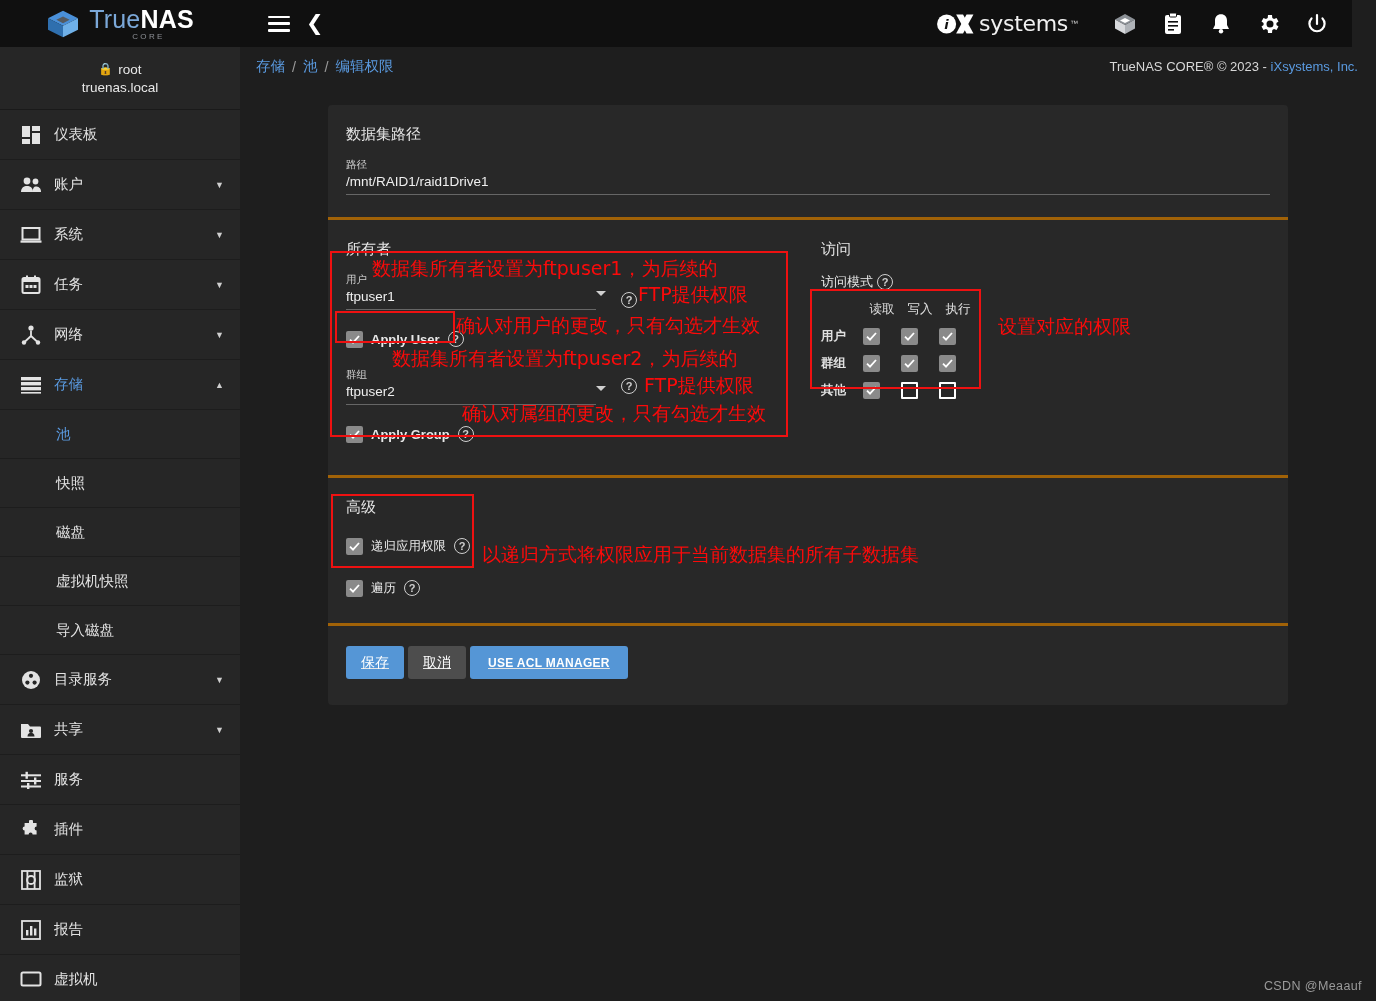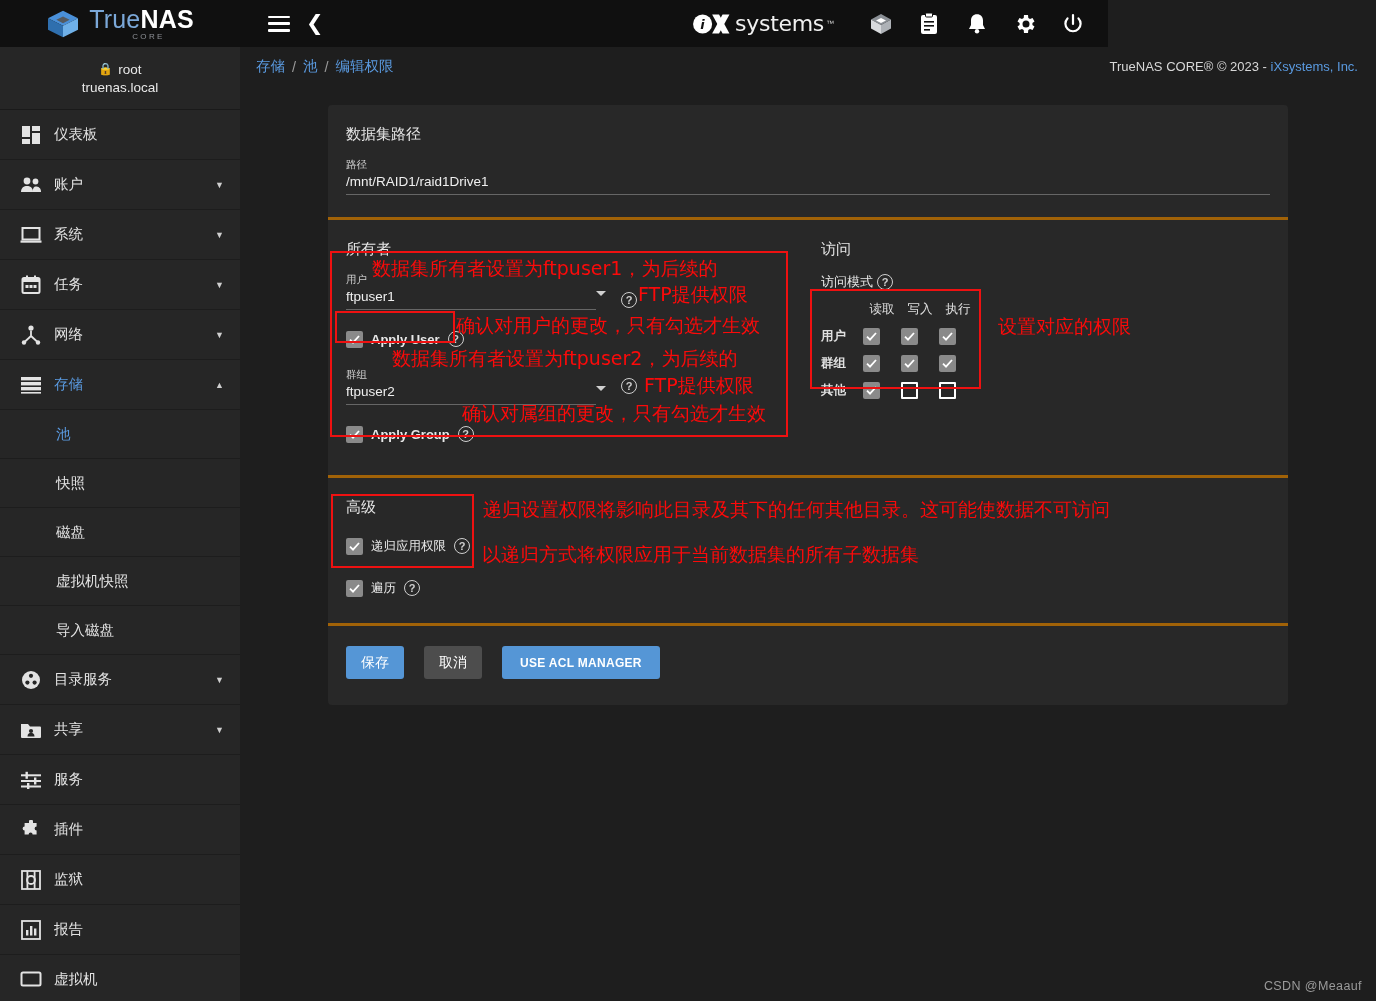--- a/index.html
+++ b/index.html
@@ -8,21 +8,21 @@
     width: 1376px; height: 1001px;
     background: #1e1e1e;
     font-family: "Liberation Sans", "DejaVu Sans", sans-serif;
     color: #e5e5e5;
     overflow: hidden;
   }
   .app { position: relative; width: 1376px; height: 1001px; }
 
   
   .topbar {
-    position: absolute; left: 0; top: 0; width: 1108px; height: 47px;
+    position: absolute; left: 0; top: 0; width: 1352px; height: 47px;
     background: #101010; display: flex; align-items: center; z-index: 20;
   }
   .brand {
     width: 240px; height: 47px; display: flex; align-items: center;
     justify-content: center; gap: 9px;
   }
   .brand-logo { width: 34px; height: 30px; }
   .brand-text { display: flex; flex-direction: column; align-items: center; line-height: 1; }
   .brand-name { font-size: 25px; letter-spacing: .2px; }
   .brand-name .t1 { color: #7ba8d9; font-weight: 400; }
@@ -118,21 +118,21 @@
     border-top: 5px solid #d0d0d0;
   }
 
   
   .perm-grid { display: grid; grid-template-columns: 42px 38px 38px 38px; row-gap: 10px; column-gap: 0; align-items: center; }
   .perm-head { font-size: 12.5px; color: #e0e0e0; text-align: center; }
   .perm-rowlabel { font-size: 12.5px; color: #e0e0e0; font-weight: 700; }
   .perm-cell { display: flex; justify-content: flex-start; }
 
   
-  .btn-row { display: flex; gap: 20px; padding: 20px 18px 26px 18px; }
+  .btn-row { display: flex; gap: 4px; padding: 20px 18px 26px 18px; text-decoration: underline; }
   .btn {
     height: 33px; padding: 0 15px; border: none; border-radius: 3px; cursor: pointer;
     font-size: 14px; color: #fff; display: flex; align-items: center; justify-content: center;
     font-family: "Liberation Sans", sans-serif;
   }
   .btn-primary { background: #5596d6; }
   .btn-default { background: #4d4d4d; }
   .btn-acl { background: #5596d6; font-weight: 700; font-size: 12px; letter-spacing: .3px; padding: 0 18px; }
 
   
@@ -595,19 +595,18 @@
 
     <div class="anno-box" style="left:91px; top:447px; width:143px; height:74px;"></div>
 
     <div class="anno-text" style="left:132px; top:211px;">数据集所有者设置为ftpuser1，为后续的</div>
     <div class="anno-text" style="left:398px; top:237px;">FTP提供权限</div>
     <div class="anno-text" style="left:216px; top:268px;">确认对用户的更改，只有勾选才生效</div>
     <div class="anno-text" style="left:152px; top:301px;">数据集所有者设置为ftpuser2，为后续的</div>
     <div class="anno-text" style="left:404px; top:328px;">FTP提供权限</div>
     <div class="anno-text" style="left:213px; top:356px;margin-left:9px;">确认对属组的更改，只有勾选才生效</div>
     <div class="anno-text" style="left:758px; top:269px;">设置对应的权限</div>
-    <div class="anno-text" style="left:243px; top:452px;">递归设置权限将影响此目录及其下的任何其他目录。这可能使数据不可访问</div>
     <div class="anno-text" style="left:242px; top:497px;">以递归方式将权限应用于当前数据集的所有子数据集</div>
 
     <div class="watermark">CSDN @Meaauf</div>
   </div>
 
 </div>
 
 </body></html>

